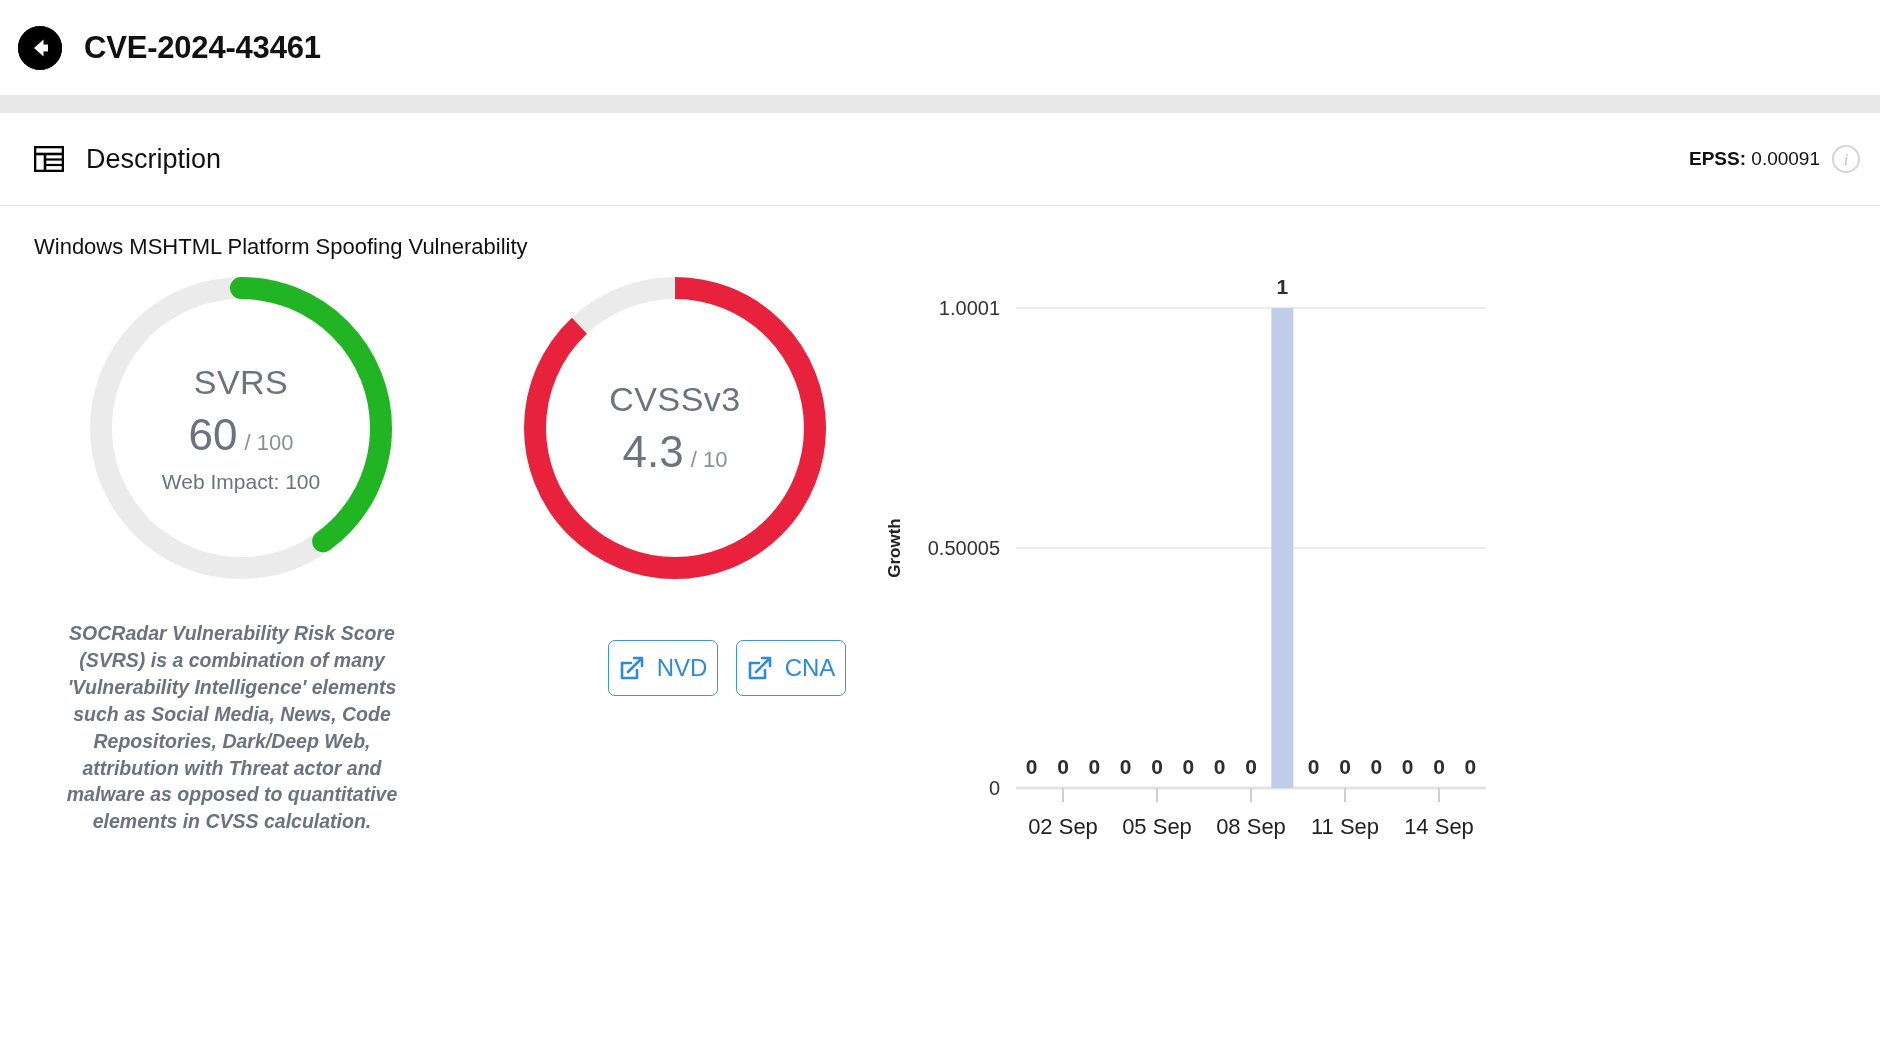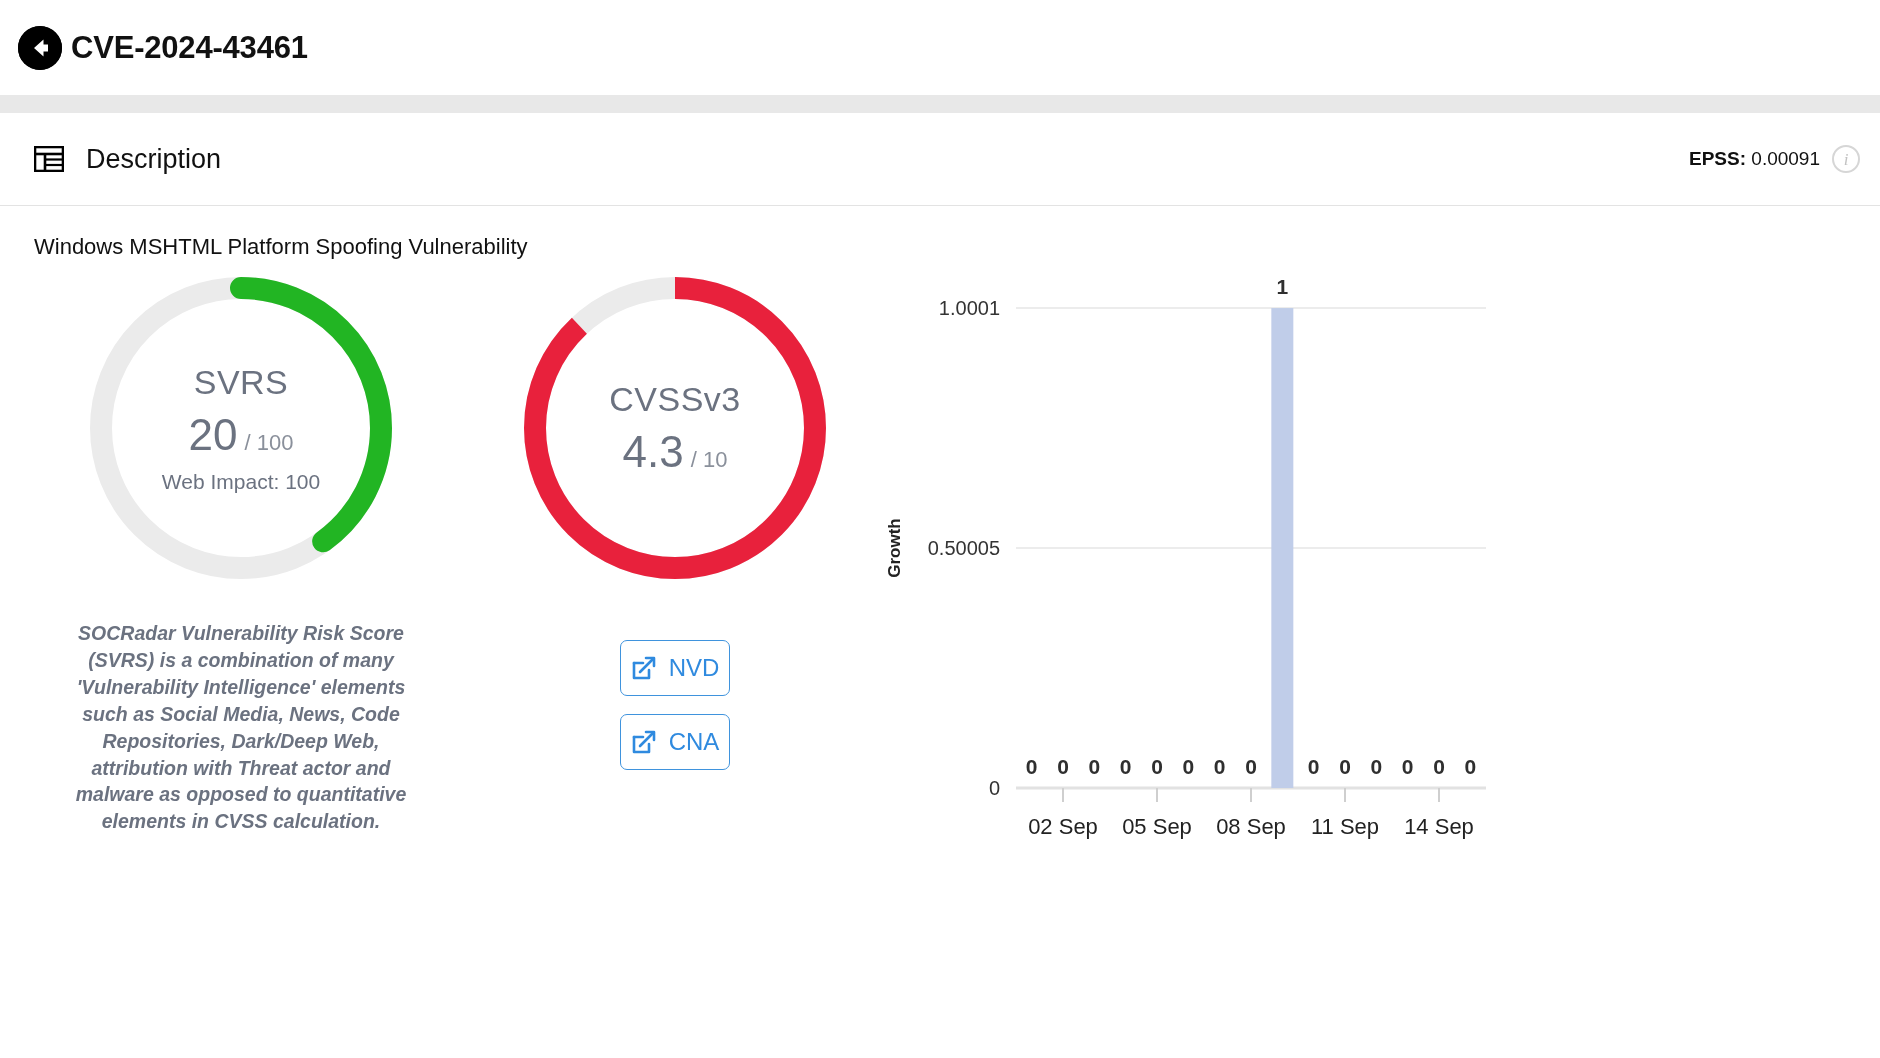--- a/index.html
+++ b/index.html
@@ -10,21 +10,21 @@
     overflow: hidden;
   }
 
   
   .page-header {
     height: 95px;
     background: #ffffff;
     display: flex;
     align-items: center;
     padding-left: 18px;
-    gap: 9px;
+    gap: 22px;
   }
   .back-btn {
     width: 44px; height: 44px;
     border-radius: 50%;
     background: #000000;
     display: flex; align-items: center; justify-content: center;
     flex: 0 0 auto;
     cursor: pointer;
   }
   .back-btn svg { display: block; }
@@ -93,21 +93,21 @@
     position: relative;
   }
 
   
   .gauges {
     display: flex;
     padding-left: 70px;
     gap: 92px;
     flex: 0 0 auto;
   }
-  .gauge-col { width: 342px; display: flex; flex-direction: column; align-items: center; }
+  .gauge-col { width: 342px; display: flex; flex-direction: column; align-items: flex-end; }
   .gauge { position: relative; width: 342px; height: 320px; }
   .gauge svg { display: block; }
   .gauge-center {
     position: absolute; inset: 0;
     display: flex; flex-direction: column;
     align-items: center; justify-content: center;
     pointer-events: none;
   }
   .gauge-name {
     font-size: 34px;
@@ -136,21 +136,21 @@
     width: 360px;
     margin-top: 32px;
     text-align: center;
     font-size: 19.5px;
     font-weight: bold;
     line-height: 1.38;
     color: #6b7280;
     font-style: italic;
   }
 
-  .link-btns { margin-top: 52px; display: flex; flex-direction: column; gap: 18px; align-items: center; }
+  .link-btns { margin-top: 52px; display: flex; flex-direction: row; gap: 18px; align-items: center; }
   .link-btn {
     width: 110px; height: 56px;
     border: 1.6px solid #3f93dd;
     border-radius: 7px;
     color: #2f8adf;
     display: flex; align-items: center; justify-content: center;
     gap: 12px;
     font-size: 24px;
     background: #fff;
     cursor: pointer;
@@ -216,21 +216,21 @@
 
       <div class="gauge-col">
         <div class="gauge">
           <svg width="342" height="320" viewBox="0 0 342 320">
             <circle cx="171" cy="160" r="140" fill="none" stroke="#ebebeb" stroke-width="22"></circle>
             <circle id="svrs-arc" cx="171" cy="160" r="140" fill="none" stroke="#22b523" stroke-width="22" stroke-linecap="round" transform="rotate(-90 171 160)" stroke-dasharray="351.8583772020568 879.645943005142"></circle>
           </svg>
           <div class="gauge-center">
             <div class="gauge-name">SVRS</div>
             <div class="gauge-score-line">
-              <span class="gauge-score">20</span>
+              <span class="gauge-score">60</span>
               <span class="gauge-max">/ 100</span>
             </div>
             <div class="gauge-sub">Web Impact: 100</div>
           </div>
         </div>
         <div class="svrs-desc">SOCRadar Vulnerability Risk Score (SVRS) is a combination of many 'Vulnerability Intelligence' elements such as Social Media, News, Code Repositories, Dark/Deep Web, attribution with Threat actor and malware as opposed to quantitative elements in CVSS calculation.</div>
       </div>
 
       <div class="gauge-col">
         <div class="gauge">

